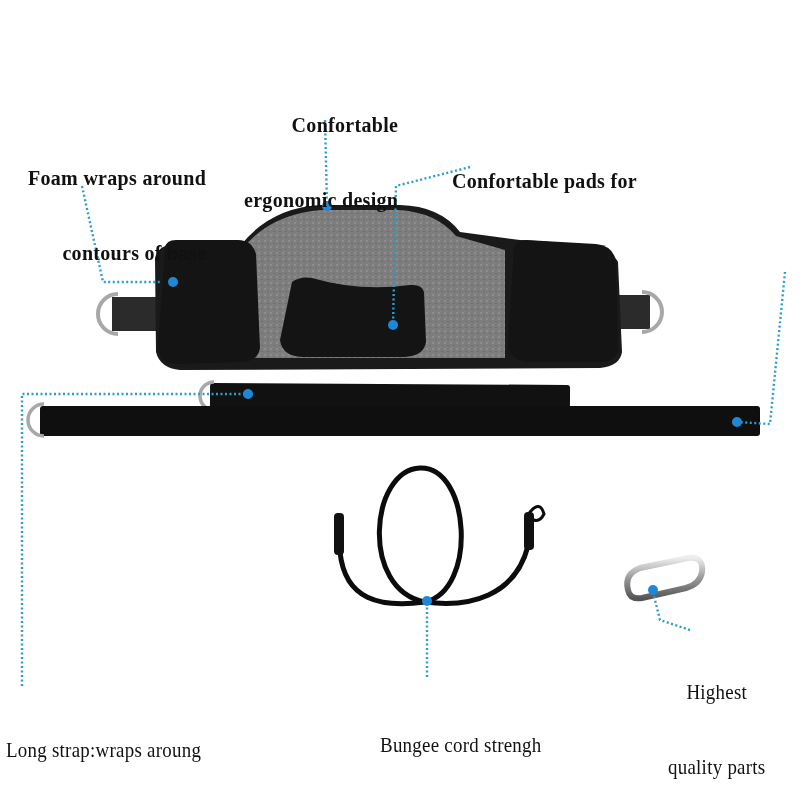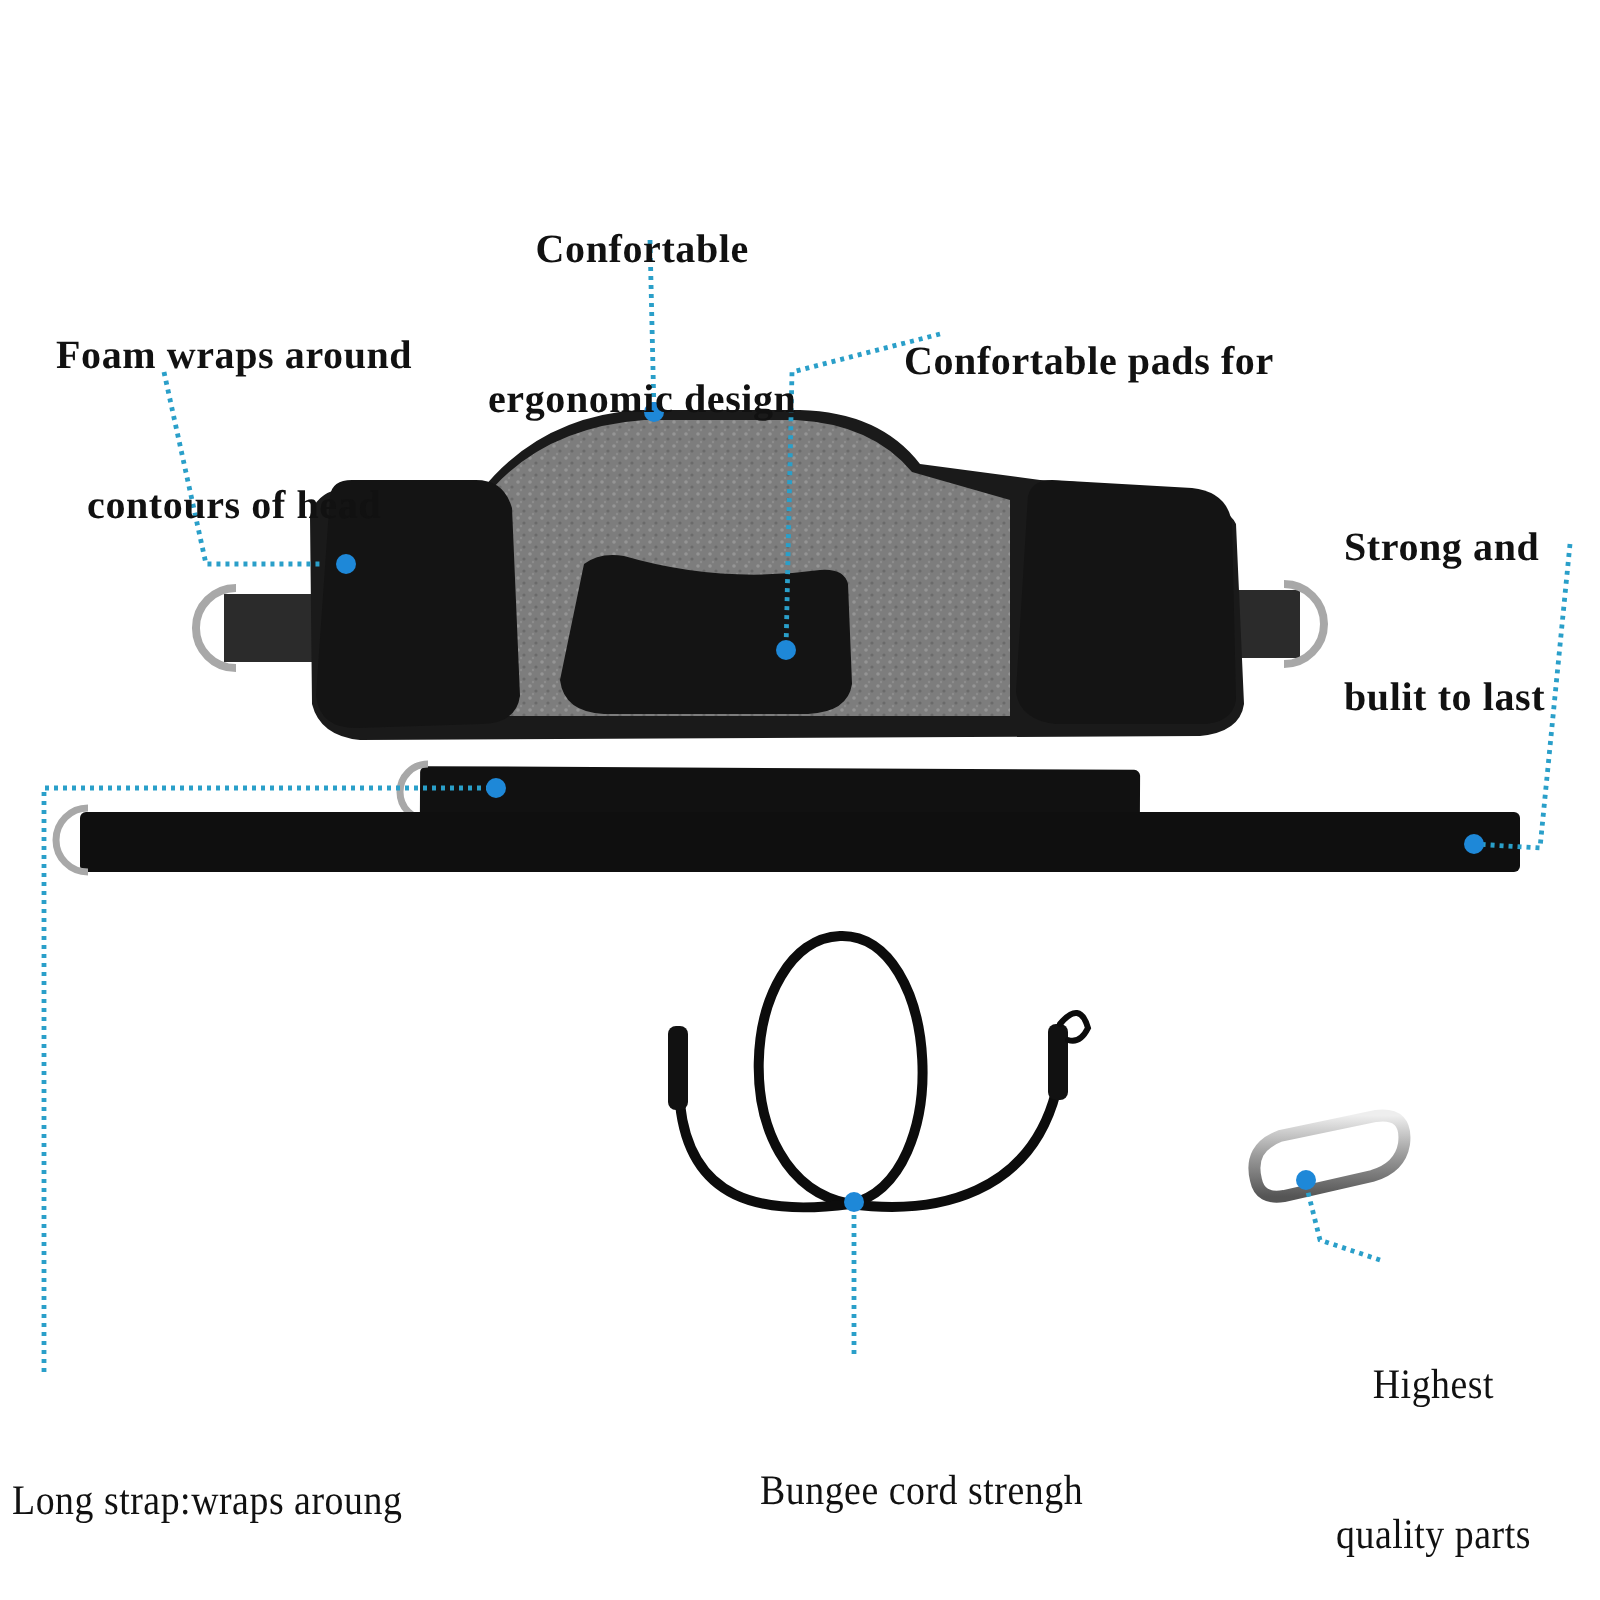--- a/index.html
+++ b/index.html
@@ -1,17 +1,17 @@
 <!DOCTYPE html>
 <html><head>
 <meta charset="utf-8">
 <style>
   html,body{margin:0;padding:0;background:#fff;}
   #stage{position:relative;width:800px;height:800px;overflow:hidden;background:#fff;font-family:"Liberation Serif","DejaVu Serif",serif;color:#111;}
-  .label{position:absolute;font-size:20px;line-height:25px;font-weight:bold;white-space:pre;text-align:center;letter-spacing:0.3px;}
+  .label{position:absolute;font-size:20px;line-height:25px;font-weight:bold;white-space:pre;text-align:right;letter-spacing:0.3px;}
   .label.condensed{font-weight:normal;font-size:21px;transform:scaleX(0.9);transform-origin:left top;}
   .label span{display:block;}
   svg{position:absolute;left:0;top:0;}
 </style>
 </head>
 <body>
 
 <div id="stage">
 
   <svg width="800" height="800" viewBox="0 0 800 800">
@@ -93,36 +93,32 @@
       <circle cx="393" cy="325" r="5"></circle>
       <circle cx="248" cy="394" r="5"></circle>
       <circle cx="737" cy="422" r="5"></circle>
       <circle cx="427" cy="601" r="5"></circle>
       <circle cx="653" cy="590" r="5"></circle>
     </g>
   </svg>
 
   <div class="label" style="left:28px;top:116px;">
     <span>Foam wraps around</span>
-    <span>contours of head</span>
+    <span>contours of base</span>
   </div>
 
   <div class="label" style="left:244px;top:63px;">
     <span>Confortable</span>
     <span>ergonomic design</span>
   </div>
 
   <div class="label" style="left:452px;top:119px;text-align:right;">
     <span>Confortable pads for</span>
   </div>
 
-  <div class="label" style="left:672px;top:212px;text-align:left;">
-    <span>Strong and</span>
-    <span>bulit to last</span>
-  </div>
 
   <div class="label condensed" style="left:6px;top:688px;text-align:left;">
     <span>Long strap:wraps aroung</span>
     
   </div>
 
   <div class="label condensed" style="left:380px;top:683px;text-align:left;">
     <span>Bungee cord strengh</span>
     
   </div>

